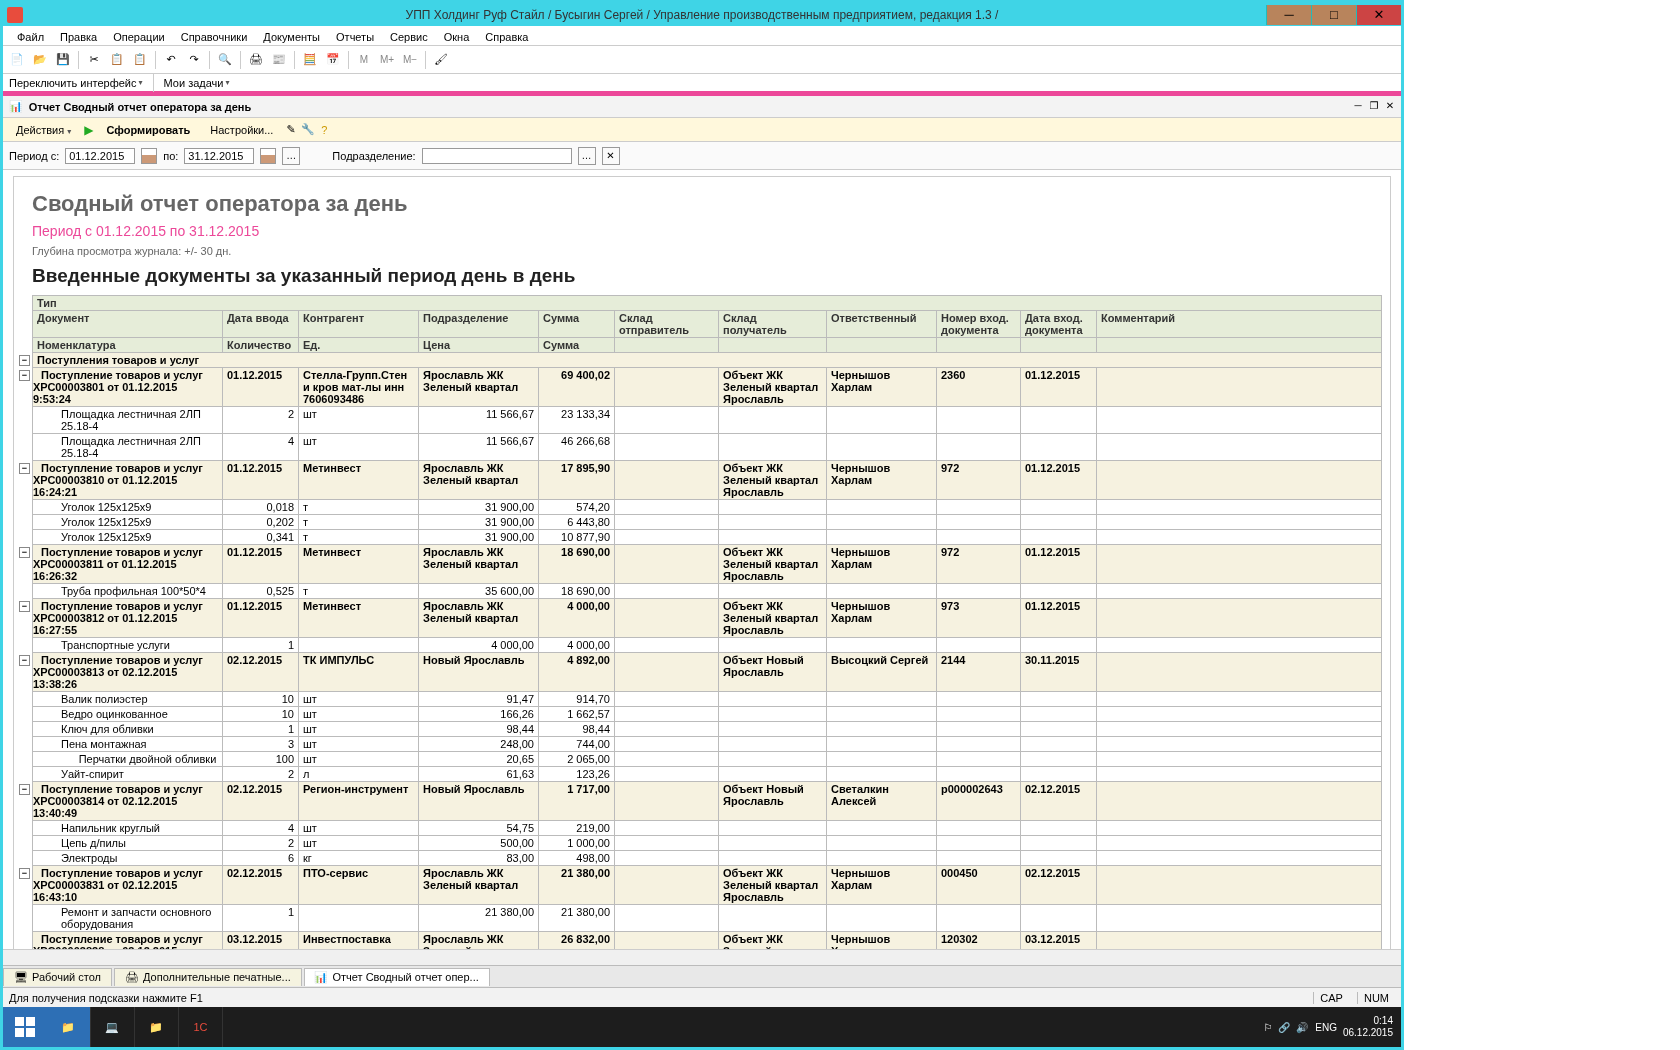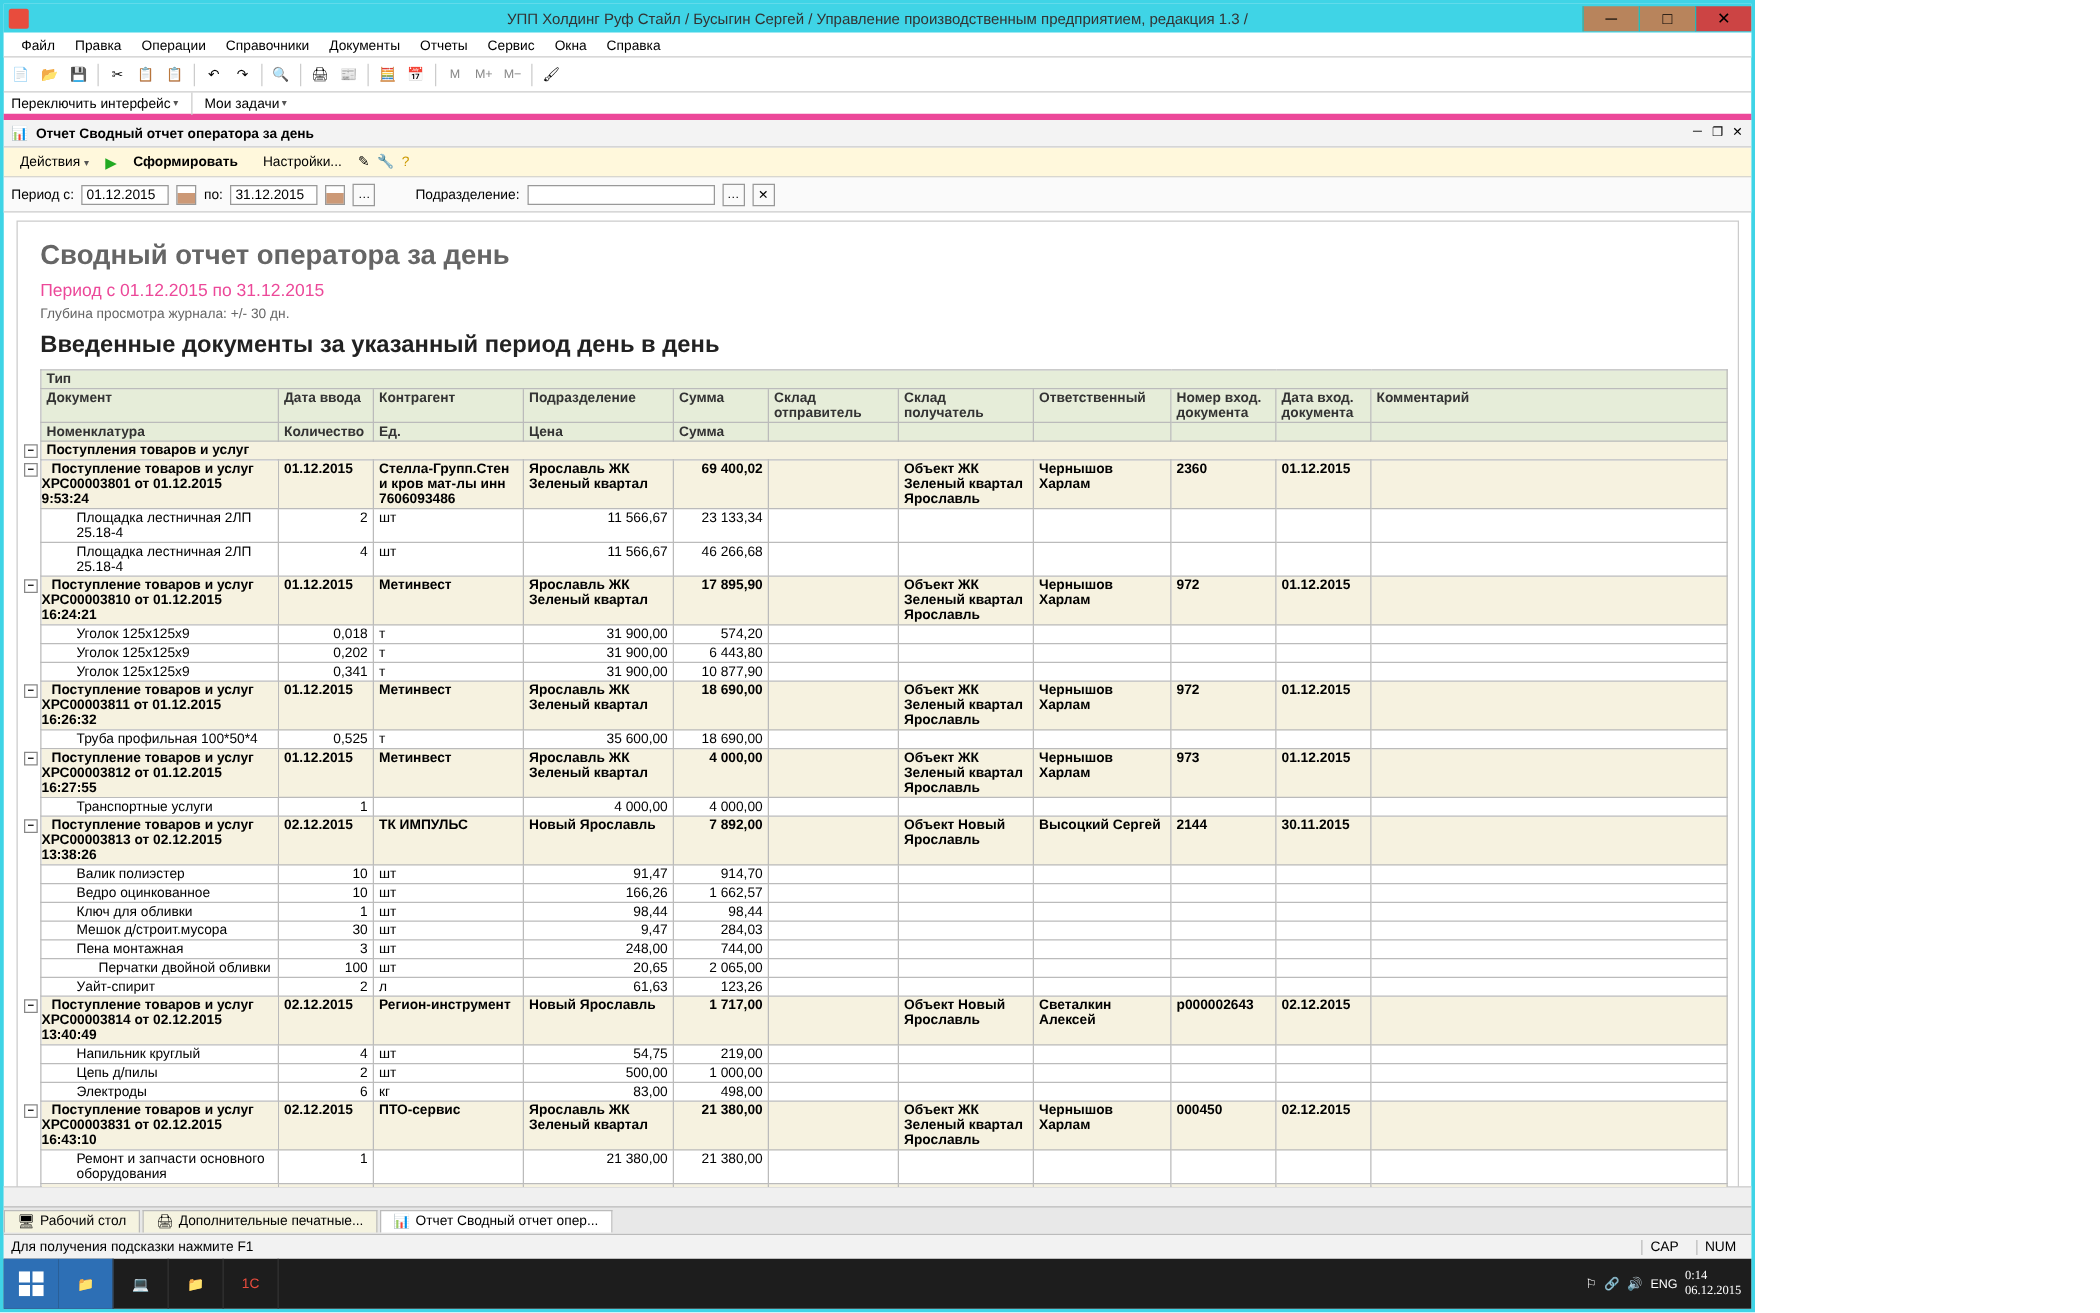--- a/index.html
+++ b/index.html
@@ -64,21 +64,21 @@
 .tab-item.active { background: #fff; }
 
 .statusbar { height: 20px; background: #f2f2f2; border-top: 1px solid #bbb; display: flex; align-items: center; padding: 0 6px; justify-content: space-between; }
 .status-right { display: flex; gap: 8px; }
 .status-box { border-left: 1px solid #bbb; padding: 0 6px; }
 
 .taskbar { height: 40px; background: #1d1d1d; display: flex; align-items: center; }
 .task-start { width: 44px; height: 40px; background: #2d6fb5; display: flex; align-items: center; justify-content: center; }
 .task-icon { width: 44px; height: 40px; display: flex; align-items: center; justify-content: center; border-right: 1px solid #333; }
 .task-tray { margin-left: auto; display: flex; align-items: center; gap: 6px; padding: 0 8px; color: #fff; font-size: 10px; }
-.tray-time { text-align: left; line-height: 12px; font-family: Liberation Serif, serif; }
+.tray-time { text-align: right; line-height: 12px; }
 </style>
 </head>
 <body>
 
 <div class="window">
   <div class="titlebar">
     <div class="titlebar-icon"></div>
     <div class="titlebar-text">УПП Холдинг Руф Стайл / Бусыгин Сергей /  Управление производственным предприятием, редакция 1.3 /</div>
     <div class="titlebar-buttons">
       <div class="tb-btn tb-min">─</div>
@@ -372,21 +372,21 @@
               <td></td>
               <td></td>
               <td></td>
               <td></td>
             </tr>
             <tr class="grp">
               <td class="tree-cell"><span class="expand-box">−</span><span style="padding-left: 8px;">Поступление товаров и услуг ХРС00003813 от 02.12.2015 13:38:26</span></td>
               <td>02.12.2015</td>
               <td>ТК ИМПУЛЬС</td>
               <td>Новый Ярославль</td>
-              <td class="num">7 892,00</td>
+              <td class="num">4 892,00</td>
               <td></td>
               <td>Объект Новый Ярославль</td>
               <td>Высоцкий Сергей</td>
               <td>2144</td>
               <td>30.11.2015</td>
               <td></td>
             </tr>
             <tr class="item">
               <td style="padding-left: 28px;">Валик полиэстер</td>
               <td class="num">10</td>
@@ -412,33 +412,20 @@
               <td></td>
               <td></td>
               <td></td>
             </tr>
             <tr class="item">
               <td style="padding-left: 28px;">Ключ для обливки</td>
               <td class="num">1</td>
               <td>шт</td>
               <td class="num">98,44</td>
               <td class="num">98,44</td>
-              <td></td>
-              <td></td>
-              <td></td>
-              <td></td>
-              <td></td>
-              <td></td>
-            </tr>
-            <tr class="item">
-              <td style="padding-left: 28px;">Мешок д/строит.мусора</td>
-              <td class="num">30</td>
-              <td>шт</td>
-              <td class="num">9,47</td>
-              <td class="num">284,03</td>
               <td></td>
               <td></td>
               <td></td>
               <td></td>
               <td></td>
               <td></td>
             </tr>
             <tr class="item">
               <td style="padding-left: 28px;">Пена монтажная</td>
               <td class="num">3</td>

